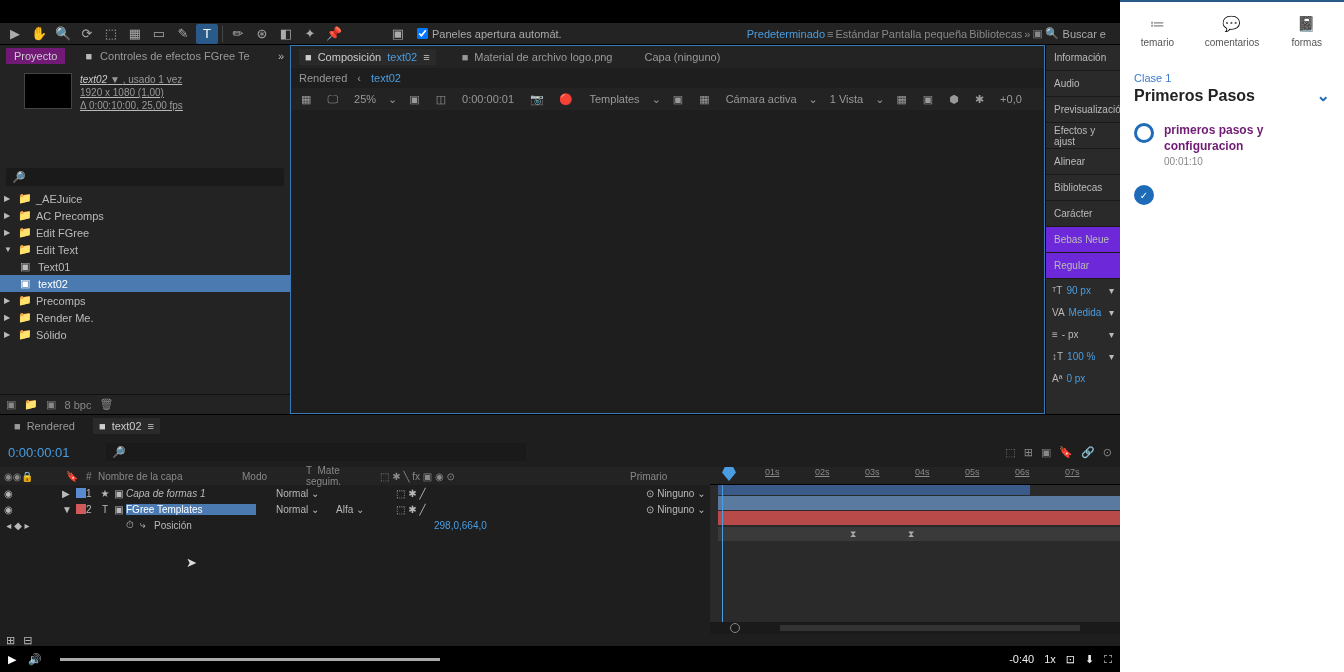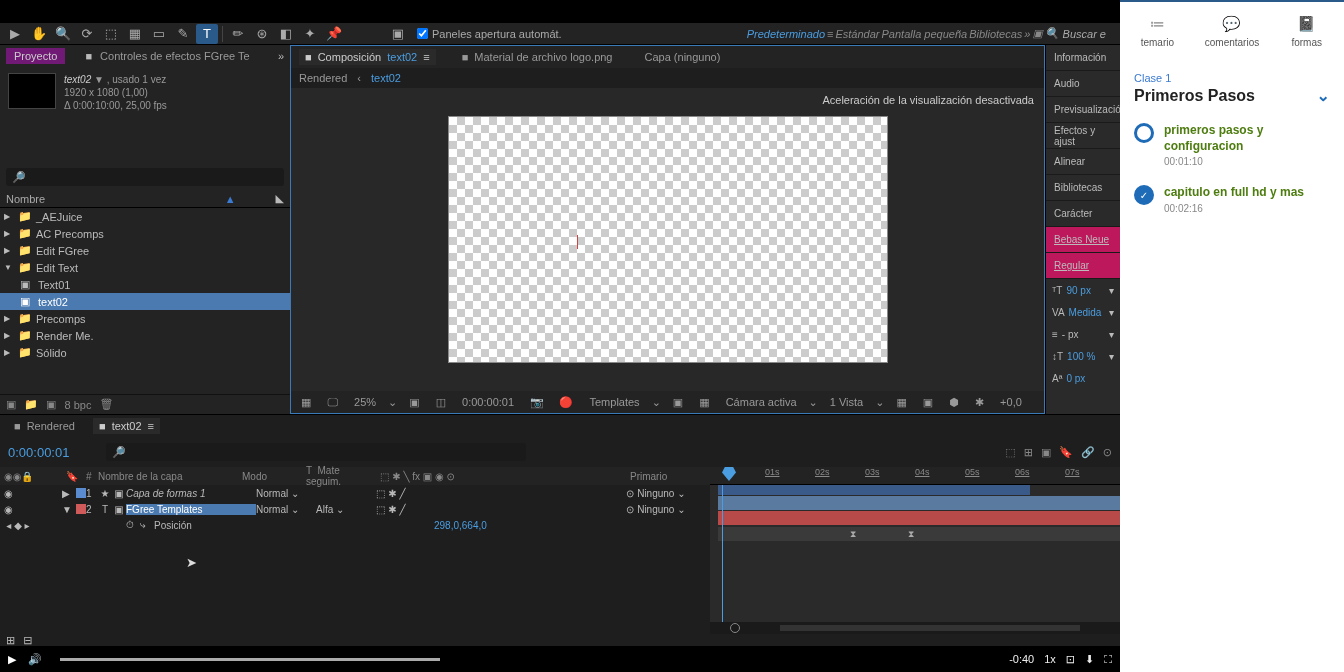--- a/index.html
+++ b/index.html
@@ -10,36 +10,36 @@
 
 .top-black { height: 23px; background: #000; }
 
 
 .toolbar { height: 22px; background: #232323; display: flex; align-items: center; padding: 0 4px; gap: 2px; border-bottom: 1px solid #000; }
 .tool-btn { width: 22px; height: 20px; display: flex; align-items: center; justify-content: center; cursor: pointer; color: #aaa; font-size: 13px; }
 .tool-btn.active { background: #2a5a8a; color: #fff; border-radius: 2px; }
 .tool-sep { width: 1px; height: 16px; background: #444; margin: 0 2px; }
 .toolbar-mid { margin-left: 40px; display: flex; align-items: center; gap: 8px; }
 .checkbox-label { display: flex; align-items: center; gap: 4px; color: #aaa; }
-.workspace-tabs { margin-left: auto; display: flex; gap: 2px; color: #888; padding-right: 10px; align-items: flex-end; font-style: italic; }
+.workspace-tabs { margin-left: auto; display: flex; gap: 2px; color: #888; padding-right: 10px; align-items: flex-end; }
 .workspace-tabs span { cursor: pointer; }
 .workspace-tabs span.active { color: #4a9de0; }
 .search-box { display: flex; align-items: center; gap: 4px; color: #aaa; }
 .panel-tab { padding: 2px 8px; color: #999; cursor: pointer; }
 .panel-tab.active { background: #701a75; color: #ccc; }
 
 
 .main-row { flex: 1; display: flex; min-height: 0; }
 .left-col { width: 290px; background: #232323; display: flex; flex-direction: column; }
 .center-col { flex: 1; background: #1e1e1e; display: flex; flex-direction: column; border: 1px solid #3a7ab8; }
 .right-col { width: 75px; background: #2a2a2a; display: flex; flex-direction: column; border-left: 1px solid #000; }
 
 
 .proj-header { height: 22px; display: flex; align-items: center; padding: 0 6px; background: #232323; }
-.proj-info { padding: 6px 8px; display: flex; gap: 8px; }
+.proj-info { padding: 6px 24px; display: flex; gap: 8px; text-decoration: underline; }
 .proj-thumb { width: 48px; height: 36px; background: #000; border: 1px solid #444; }
 .proj-meta { font-size: 10px; color: #999; line-height: 1.3; }
 .proj-meta em { font-style: italic; color: #ccc; }
 .proj-search { margin: 50px 6px 4px; height: 18px; background: #1a1a1a; border-radius: 3px; display: flex; align-items: center; padding: 0 6px; }
 .proj-cols { height: 18px; background: #232323; display: flex; padding: 0 6px; align-items: center; border-bottom: 1px solid #000; }
 .proj-cols .col-name { color: #aaa; flex: 1; }
 .proj-tree { flex: 1; overflow: hidden; }
 .tree-item { height: 17px; display: flex; align-items: center; padding: 0 4px; gap: 4px; color: #bbb; }
 .tree-item.selected { background: #4a7ab0; color: #fff; }
 .tree-arrow { width: 10px; font-size: 8px; }
@@ -57,21 +57,21 @@
 .comp-breadcrumb .blue { color: #4a9de0; cursor: pointer; }
 .comp-view { flex: 1; position: relative; background: #282828; display: flex; align-items: center; justify-content: center; }
 .accel-msg { position: absolute; top: 6px; right: 10px; color: #ccc; font-size: 11px; }
 .canvas-area { width: 440px; height: 247px; background-image: repeating-conic-gradient(#ccc 0 25%, #fff 0 50%); background-size: 16px 16px; background-position: 0 0; border: 1px solid #888; position: relative; }
 .comp-footer { height: 22px; background: #232323; display: flex; align-items: center; gap: 8px; padding: 0 6px; }
 .comp-footer span { color: #999; }
 .comp-footer .ctrl { padding: 0 4px; }
 
 
 .right-item { height: 26px; padding: 0 8px; display: flex; align-items: center; color: #bbb; border-bottom: 1px solid #1a1a1a; font-size: 10px; cursor: pointer; }
-.right-item.dark { background: #be185d; text-decoration: underline; }
+.right-item.dark { background: #6d28d9; }
 .char-row { height: 22px; display: flex; align-items: center; gap: 4px; padding: 0 6px; font-size: 10px; }
 .blue-val { color: #4a9de0; text-align: right; }
 
 
 .timeline { height: 232px; background: #1e1e1e; display: flex; flex-direction: column; border-top: 1px solid #000; }
 .tl-tabs { height: 22px; background: #1e1e1e; display: flex; align-items: center; padding: 0 8px; gap: 12px; }
 .tl-tab { display: flex; align-items: center; gap: 6px; color: #999; padding: 2px 6px; }
 .tl-tab.active { background: #2a2a2a; color: #ccc; }
 .tl-header { height: 30px; display: flex; align-items: center; }
 .tl-time { color: #4a9de0; font-size: 13px; padding: 0 8px; width: 100px; }
@@ -85,21 +85,21 @@
 .tl-playhead { position: absolute; top: 0; left: 12px; width: 14px; height: 14px; background: #4a9de0; clip-path: polygon(20% 0, 80% 0, 100% 40%, 50% 100%, 0 40%); }
 .tl-cols { height: 18px; background: #232323; display: flex; align-items: center; font-size: 10px; color: #888; }
 .tl-cols > div { padding: 0 4px; }
 .tl-row { height: 16px; display: flex; align-items: center; font-size: 10px; }
 .tl-row .toggles { width: 62px; display: flex; gap: 2px; padding: 0 4px; }
 .tl-row .num { width: 12px; }
 .tl-row .swatch { width: 10px; height: 10px; }
 .tl-row .type-icon { width: 14px; text-align: center; }
 .tl-row .name { width: 130px; font-style: italic; }
 .tl-row.selected .name { background: #4a7ab0; color: #fff; font-style: normal; }
-.tl-row .mode { width: 60px; }
+.tl-row .mode { width: 60px; margin-left: 20px; }
 .tl-row .track { width: 60px; }
 .tl-bar-area { position: absolute; top: 18px; left: 0; right: 0; bottom: 0; }
 .tl-workarea { position: absolute; top: 0; left: 8px; right: 90px; height: 10px; background: #3a5a8a; }
 .tl-layer-bar { position: absolute; left: 8px; right: 0; height: 14px; }
 .bar-blue { background: #5a7aa0; }
 .bar-red { background: #b84a4a; }
 .tl-key { position: absolute; color: #aaa; font-size: 9px; }
 
 
 .bottom-black { height: 26px; background: #000; display: flex; align-items: center; padding: 0 8px; gap: 12px; }
@@ -110,21 +110,21 @@
 
 .lp-tabs { height: 60px; display: flex; border-top: 2px solid #2a5a8a; }
 .lp-tab { flex: 1; display: flex; flex-direction: column; align-items: center; justify-content: center; gap: 4px; color: #555; font-size: 10px; cursor: pointer; }
 .lp-tab-icon { font-size: 15px; color: #888; }
 .lp-content { padding: 12px 14px; }
 .lp-clase { color: #3a7ad0; font-size: 11px; }
 .lp-title { color: #222; font-weight: 700; font-size: 16px; margin-top: 2px; display: flex; justify-content: space-between; align-items: center; }
 .lp-item { display: flex; gap: 10px; margin-top: 18px; align-items: flex-start; }
 .lp-item-icon { width: 20px; height: 20px; border-radius: 50%; border: 3px solid #1e6bb8; flex-shrink: 0; display: flex; align-items: center; justify-content: center; }
 .lp-item-icon.complete { background: #1e6bb8; color: #fff; font-size: 10px; }
-.lp-item-text { color: #4d7c0f; font-size: 12px; font-weight: 600; line-height: 1.3; }
+.lp-item-text { color: #701a75; font-size: 12px; font-weight: 600; line-height: 1.3; }
 .lp-item-dur { color: #888; font-size: 10px; margin-top: 2px; }
 
 .sort-arrow { color: #3a7ad0; margin-left: auto; }
 </style>
 </head>
 <body>
 
 <div class="ae-app">
   <div class="top-black"></div>
 
@@ -179,25 +179,20 @@
         <div class="proj-thumb"></div>
         <div class="proj-meta">
           <div><em>text02</em> ▼ <span>, usado 1 vez</span></div>
           <div>1920 x 1080 (1,00)</div>
           <div>Δ 0:00:10:00, 25,00 fps</div>
         </div>
       </div>
       <div class="proj-search">
           <span>🔎</span>
         </div>
-      <div class="proj-cols">
-        <span class="col-name">Nombre</span>
-        <span class="sort-arrow">▲</span>
-        <span style="margin-left:40px;">◣</span>
-      </div>
       <div class="proj-tree">
         <div class="tree-item">
             <span class="tree-arrow">▶</span>
             <span class="tree-icon">📁</span>
             <span>_AEJuice</span>
           </div>
         <div class="tree-item">
             <span class="tree-arrow">▶</span>
             <span class="tree-icon">📁</span>
             <span>AC Precomps</span>
@@ -258,26 +253,20 @@
             <span>Material de archivo logo.png</span>
           </div>
         <div class="comp-tab">
             <span>Capa (ninguno)</span>
           </div>
       </div>
       <div class="comp-breadcrumb">
         <span>Rendered</span>
         <span>‹</span>
         <span class="blue">text02</span>
-      </div>
-      <div class="comp-view">
-        <div class="accel-msg">Aceleración de la visualización desactivada</div>
-        <div class="canvas-area">
-          <div style="position:absolute;left:128px;top:118px;width:1px;height:14px;background:#c44;"></div>
-        </div>
       </div>
       <div class="comp-footer">
         <span class="ctrl">▦</span>
         <span class="ctrl">🖵</span>
         <span class="ctrl">25%</span>
         <span>⌄</span>
         <span class="ctrl">▣</span>
         <span class="ctrl">◫</span>
         <span class="ctrl blue-val">0:00:00:01</span>
         <span class="ctrl">📷</span>
@@ -486,19 +475,15 @@
     </div>
     <div class="lp-item">
       <div class="lp-item-icon"></div>
       <div>
         <div class="lp-item-text">primeros pasos y configuracion</div>
         <div class="lp-item-dur">00:01:10</div>
       </div>
     </div>
     <div class="lp-item">
       <div class="lp-item-icon complete">✓</div>
-      <div>
-        <div class="lp-item-text">capitulo en full hd y mas</div>
-        <div class="lp-item-dur">00:02:16</div>
-      </div>
     </div>
   </div>
 </div>
 
 </body></html>

